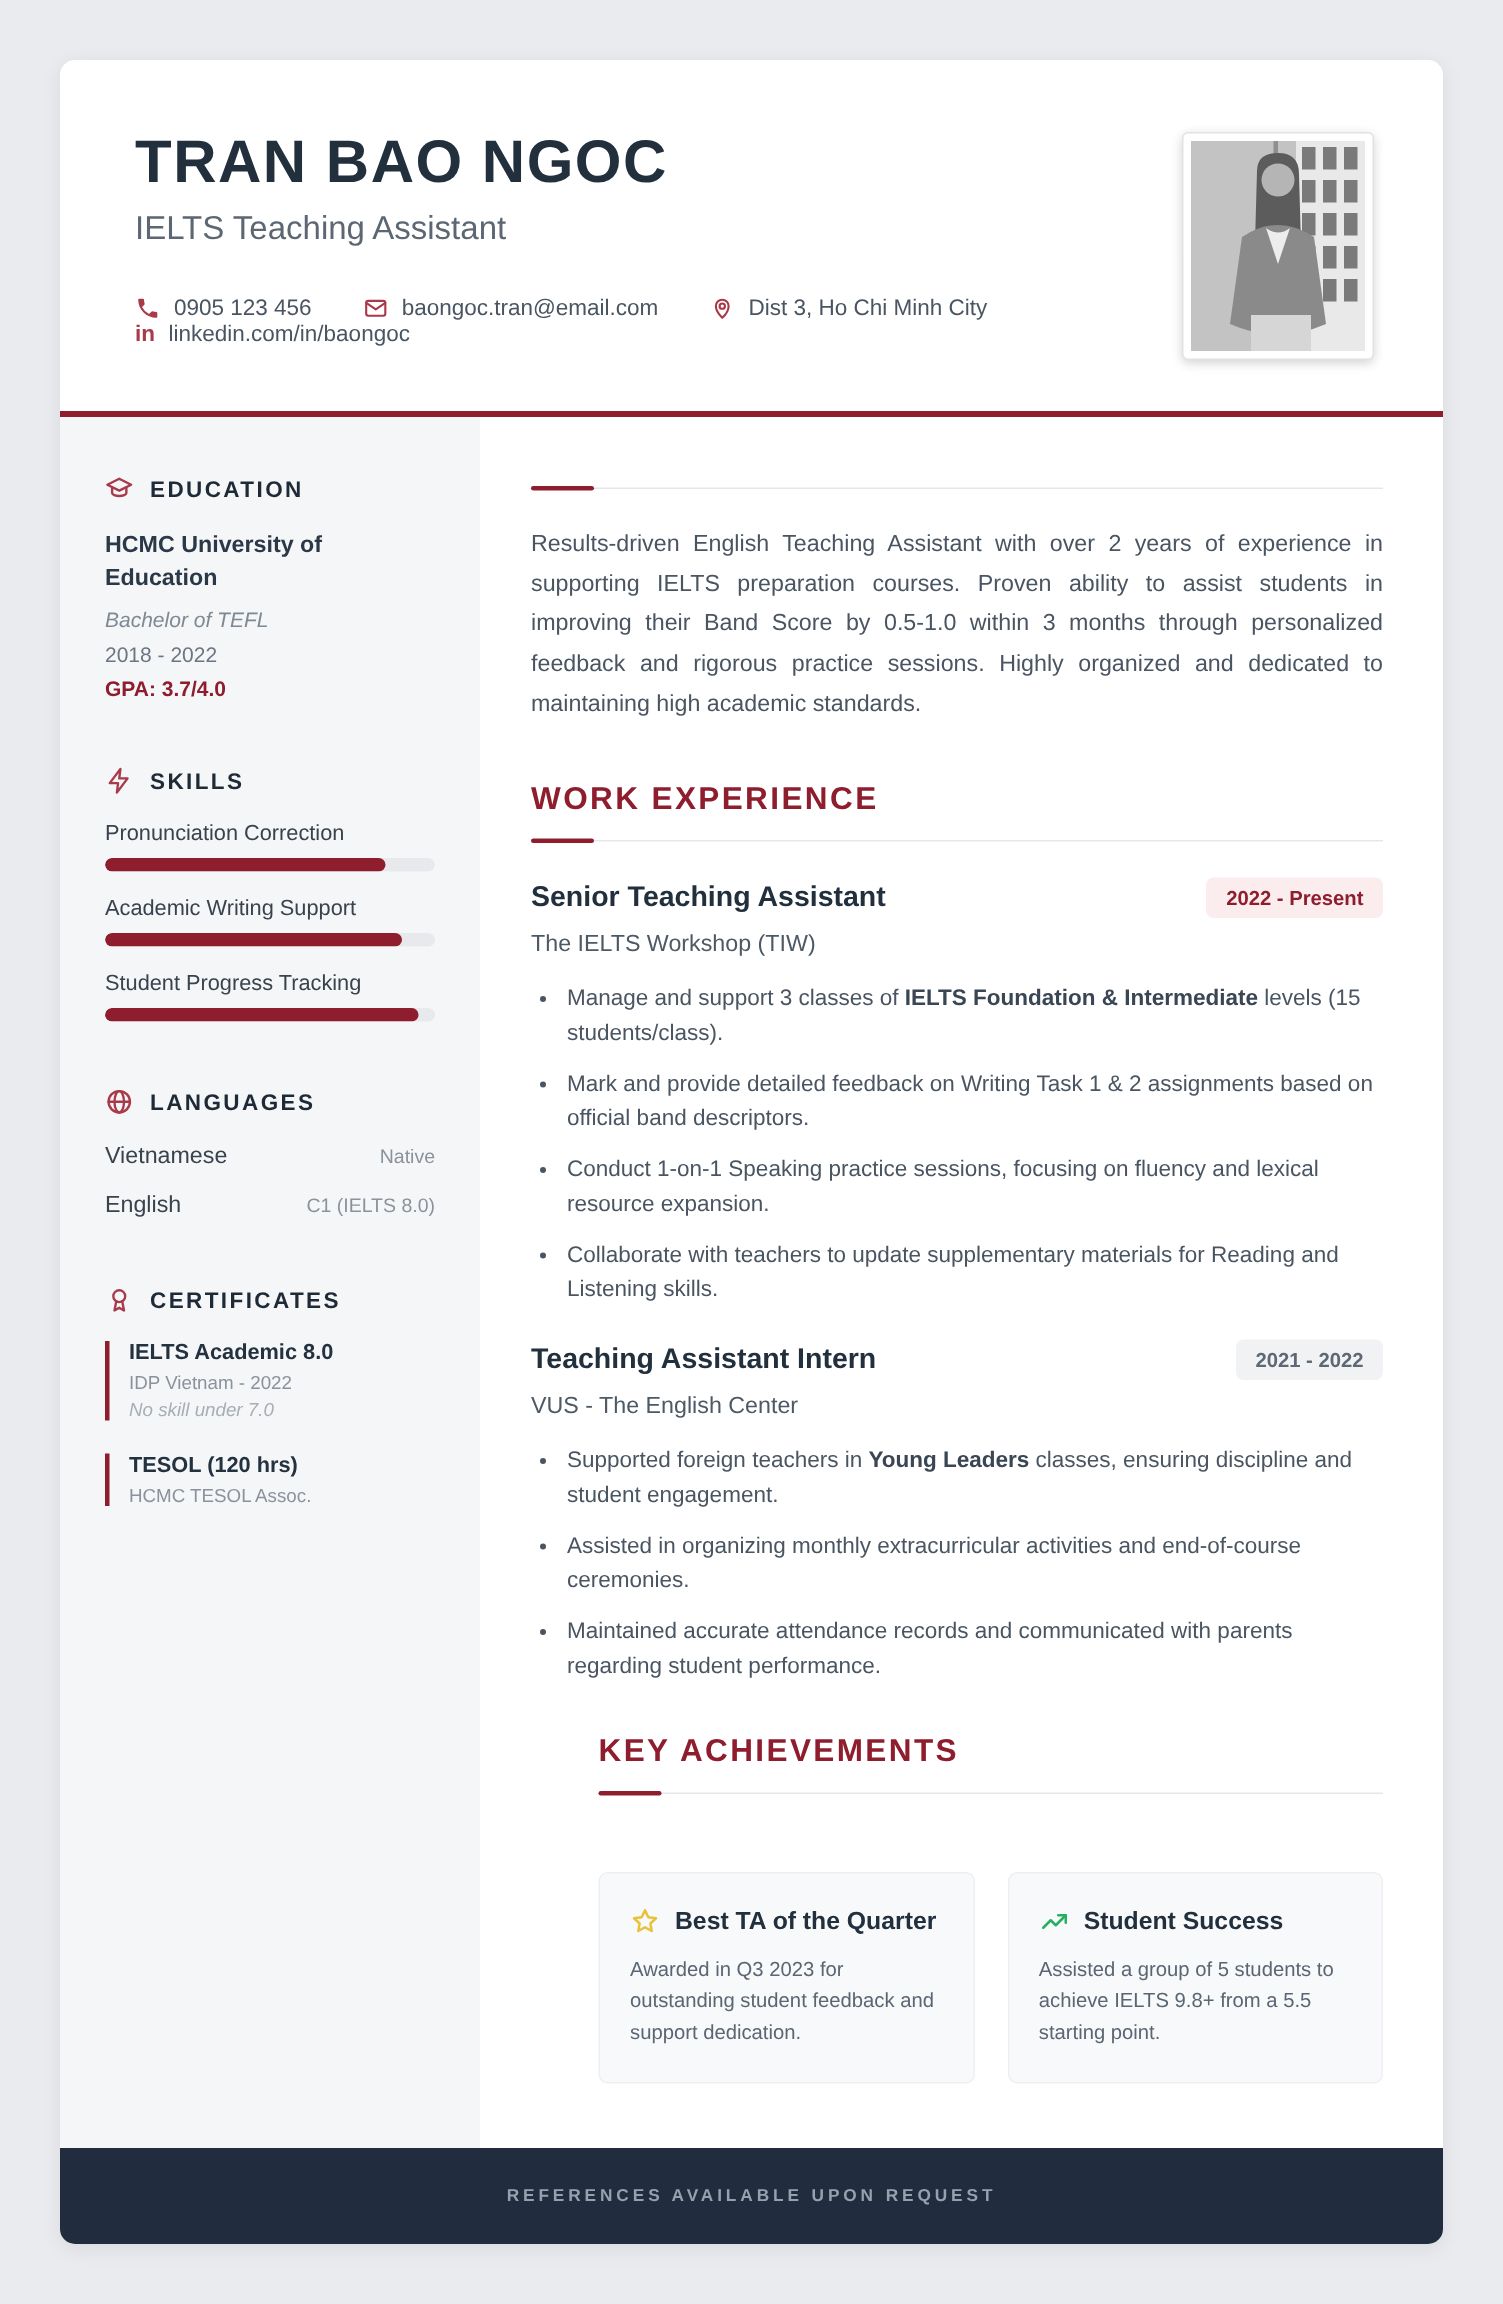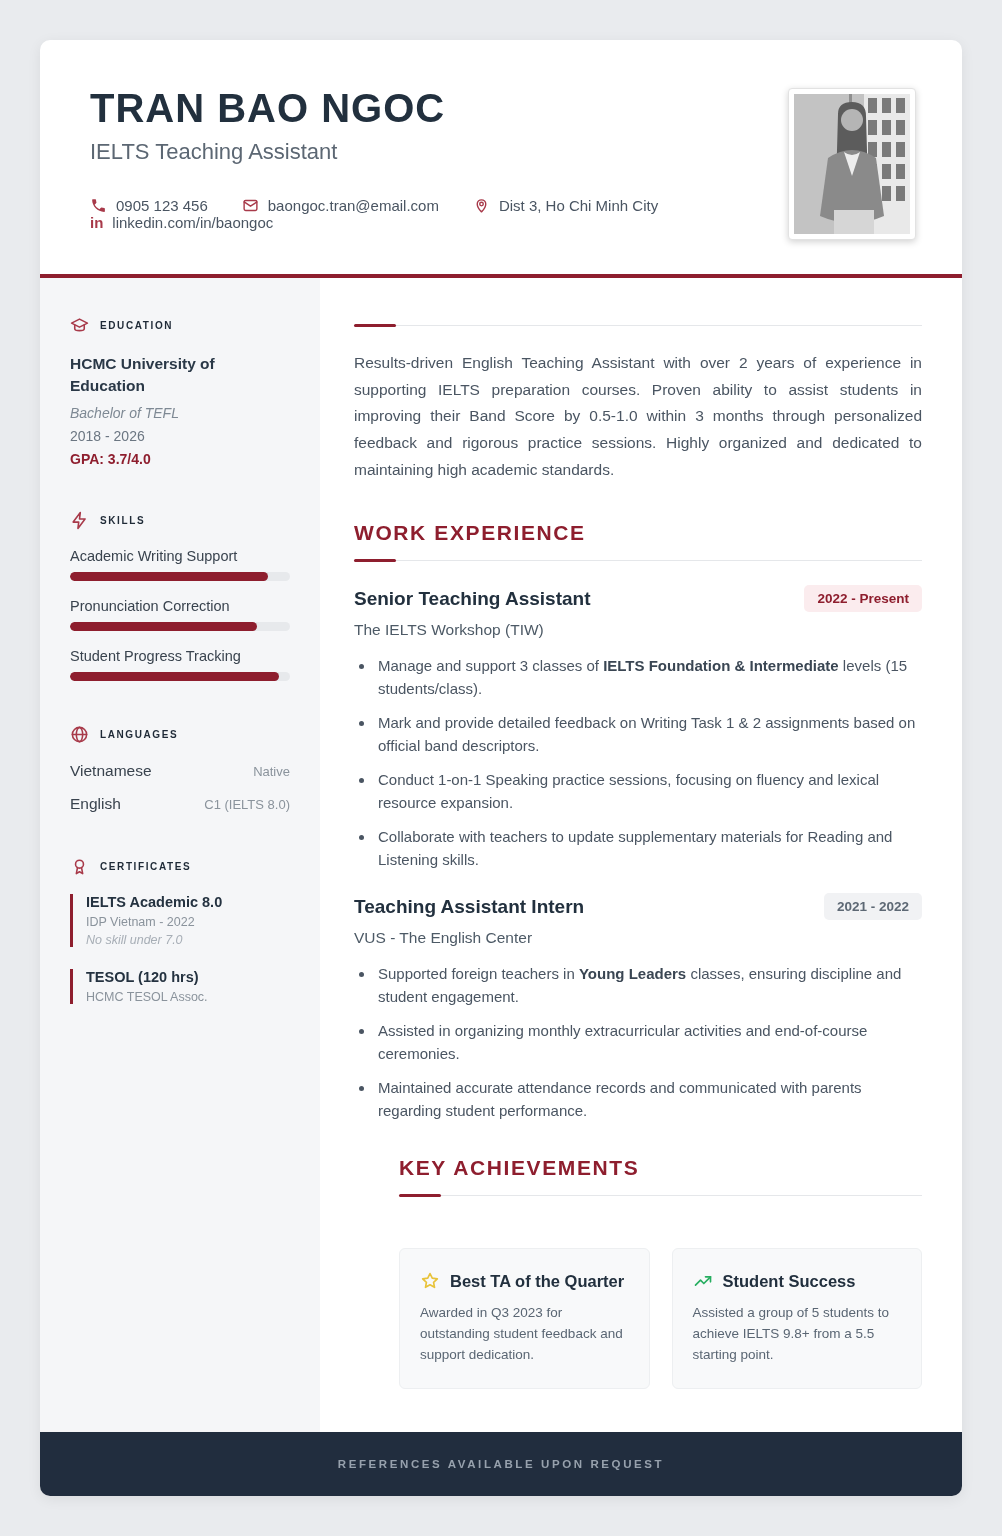--- a/index.html
+++ b/index.html
@@ -43,21 +43,21 @@
   .photo-frame svg{width:116px;height:140px;display:block;}
   
   .divider{height:4px;background:var(--accent-maroon);flex:0 0 auto;}
   
   .content{display:flex;flex:1;min-height:0;}
   .sidebar{width:280px;flex:0 0 280px;background:var(--sidebar-bg);padding:38px 30px 30px;}
   .main{flex:1;padding:32px 40px 0 34px;background:#fff;}
   
   .side-section{margin-bottom:44px;}
   .side-heading{
-    display:flex;align-items:center;gap:11px;font-size:10px;font-weight:800;
+    display:flex;align-items:flex-end;gap:11px;font-size:15px;font-weight:800;
     color:#1f2a37;letter-spacing:1.6px;margin-bottom:18px;
   }
   .side-heading svg{width:19px;height:19px;color:var(--icon-crimson);flex:0 0 auto;}
   .school{font-weight:800;font-size:15.5px;color:#2a3847;line-height:1.45;}
   .degree{font-style:italic;color:#7e8994;font-size:14px;margin-top:7px;}
   .edu-years{color:#6b7682;font-size:14px;margin-top:7px;}
   .gpa{color:var(--accent-maroon);font-weight:700;font-size:14px;margin-top:7px;}
   .skill{margin-bottom:17px;}
   .skill-label{font-size:14.5px;color:#39434e;margin-bottom:8px;}
   .skill-track{height:9px;background:#e7e9ec;border-radius:5px;overflow:hidden;}
@@ -187,41 +187,41 @@
         <section class="side-section">
           <div class="side-heading">
             <svg viewBox="0 0 24 24" fill="none" stroke="currentColor" stroke-width="2" stroke-linecap="round" stroke-linejoin="round">
                 <path d="M2 9l10-5 10 5-10 5L2 9z"></path>
                 <path d="M6 11.5V16c0 1.3 2.7 2.5 6 2.5s6-1.2 6-2.5v-4.5"></path>
               </svg>
             <span>EDUCATION</span>
           </div>
           <div class="school">HCMC University of Education</div>
           <div class="degree">Bachelor of TEFL</div>
-          <div class="edu-years">2018 - 2026</div>
+          <div class="edu-years">2018 - 2022</div>
           <div class="gpa">GPA: 3.7/4.0</div>
         </section>
 
         <section class="side-section">
           <div class="side-heading">
             <svg viewBox="0 0 24 24" fill="none" stroke="currentColor" stroke-width="2" stroke-linecap="round" stroke-linejoin="round">
                 <path d="M13 2L4 14h7l-1 8 9-12h-7l1-8z"></path>
               </svg>
             <span>SKILLS</span>
           </div>
           <div class="skill">
+            <div class="skill-label">Pronunciation Correction</div>
+            <div class="skill-track">
+                <div class="skill-fill" style="width: 85%;"></div>
+              </div>
+          </div>
+          <div class="skill">
             <div class="skill-label">Academic Writing Support</div>
             <div class="skill-track">
                 <div class="skill-fill" style="width: 90%;"></div>
-              </div>
-          </div>
-          <div class="skill">
-            <div class="skill-label">Pronunciation Correction</div>
-            <div class="skill-track">
-                <div class="skill-fill" style="width: 85%;"></div>
               </div>
           </div>
           <div class="skill">
             <div class="skill-label">Student Progress Tracking</div>
             <div class="skill-track">
                 <div class="skill-fill" style="width: 95%;"></div>
               </div>
           </div>
         </section>
 

